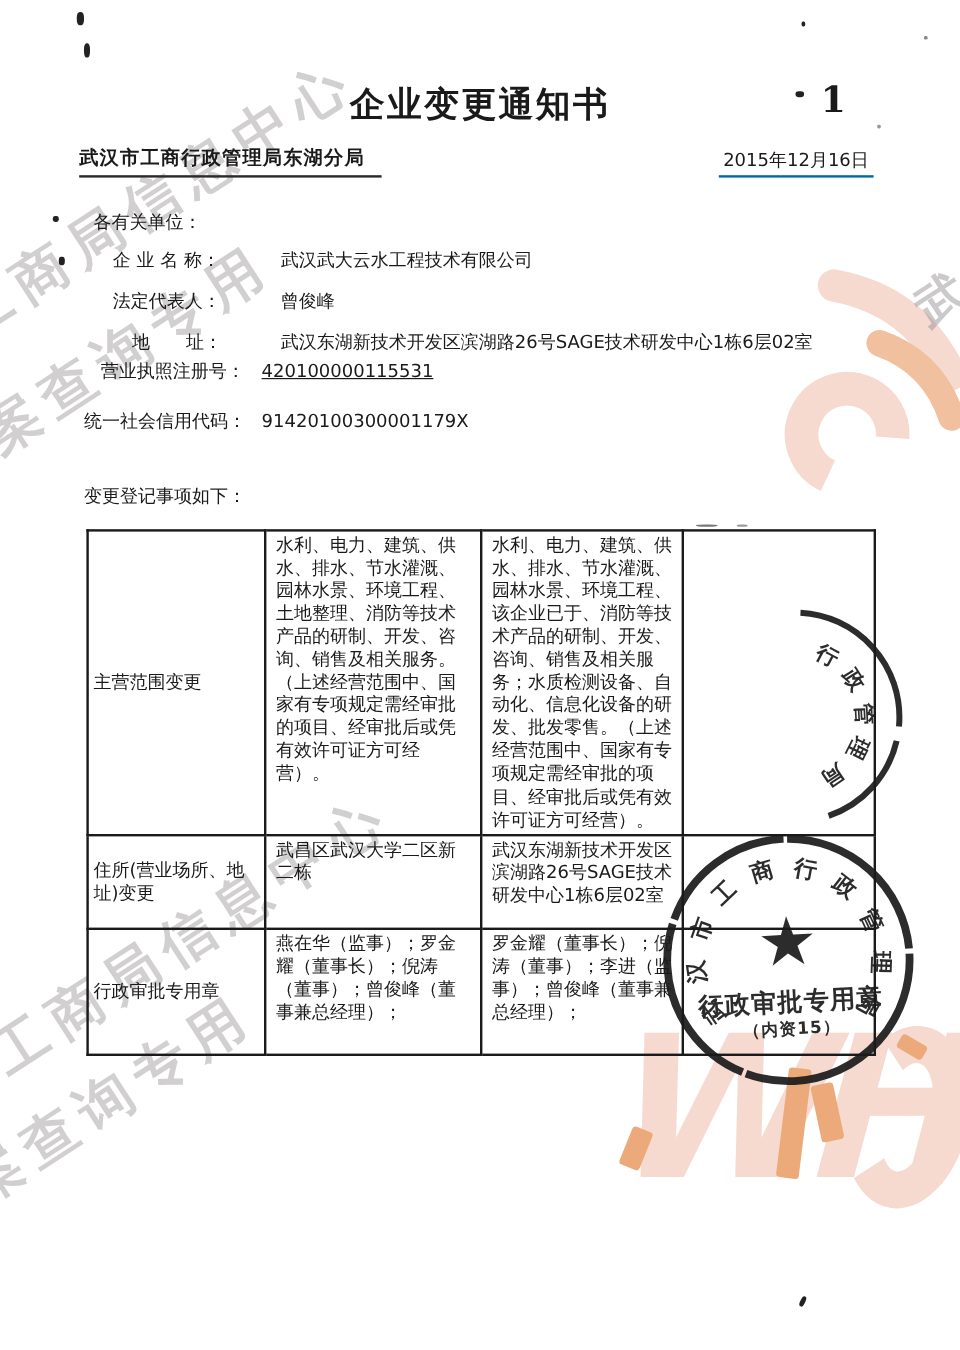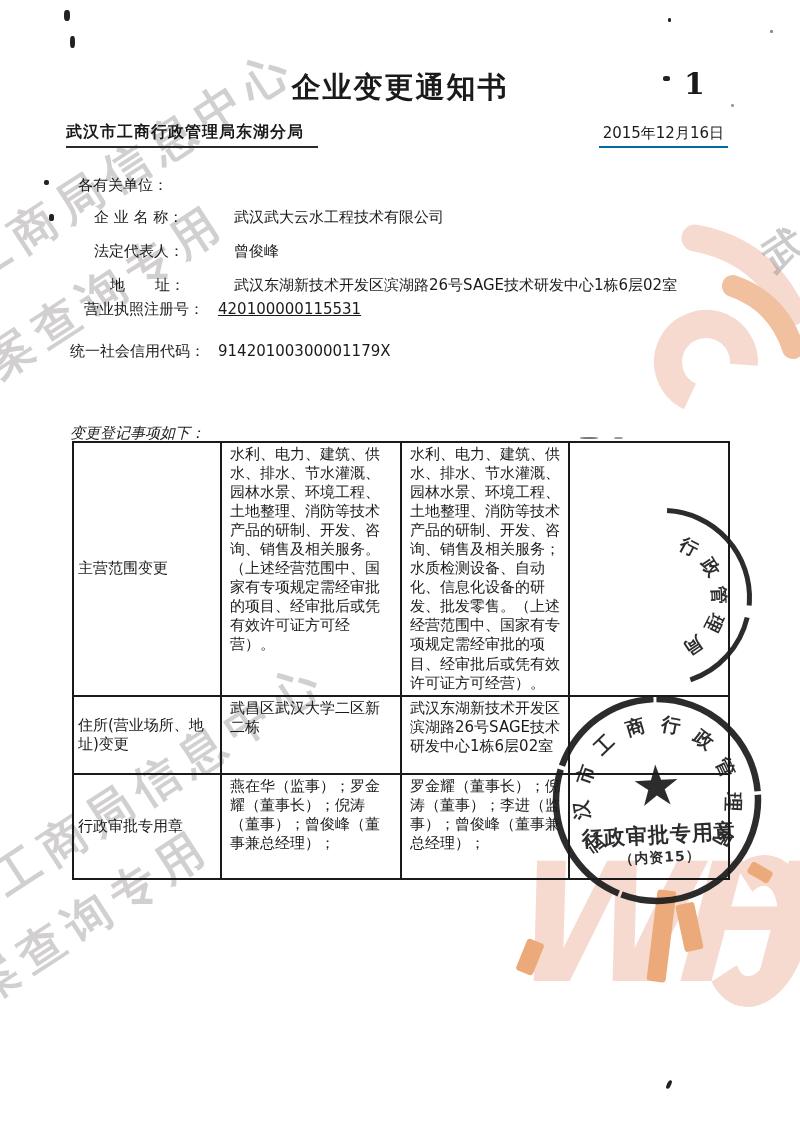--- a/index.html
+++ b/index.html
@@ -132,35 +132,35 @@
     <div class="line" style="left:110px; top:276px;">
       <span class="f-label" style="width:124px;">地　　址：</span><span>武汉东湖新技术开发区滨湖路26号SAGE技术研发中心1栋6层02室</span>
     </div>
     <div class="line" style="left:84px; top:300px;text-decoration:underline;">
       <span class="f-label" style="width:134px;">营业执照注册号：</span><span>420100000115531</span>
     </div>
     <div class="line" style="left:70px; top:342px;">
       <span class="f-label" style="width:148px;">统一社会信用代码：</span><span>91420100300001179X</span>
     </div>
 
-    <div class="line" style="left:70px; top:424px;font-style:italic;">变更登记事项如下：</div>
+    <div class="line" style="left:70px; top:404px;">变更登记事项如下：</div>
 
     <div class="tbl-wrap">
       <table>
         <colgroup>
           <col style="width:148px">
             <col style="width:180px">
             <col style="width:168px">
             <col style="width:160px">
         </colgroup>
         <tbody>
         <tr class="r1">
           <td class="item">主营范围变更</td>
           <td>水利、电力、建筑、供水、排水、节水灌溉、园林水景、环境工程、土地整理、消防等技术产品的研制、开发、咨询、销售及相关服务。（上述经营范围中、国家有专项规定需经审批的项目、经审批后或凭有效许可证方可经营）。</td>
-          <td>水利、电力、建筑、供水、排水、节水灌溉、园林水景、环境工程、土地整理、消防等技术产品的研制、开发、咨询、销售及相关服务；水质检测设备、自动化、信息化设备的研发、批发零售。（上述经营范围中、国家有专项规定需经审批的项目、经审批后或凭有效许可证方可经营）。</td>
+          <td>水利、电力、建筑、供水、排水、节水灌溉、园林水景、环境工程、该企业已于、消防等技术产品的研制、开发、咨询、销售及相关服务；水质检测设备、自动化、信息化设备的研发、批发零售。（上述经营范围中、国家有专项规定需经审批的项目、经审批后或凭有效许可证方可经营）。</td>
           <td></td>
         </tr>
         <tr class="r2">
           <td class="item">住所(营业场所、地址)变更</td>
           <td>武昌区武汉大学二区新二栋</td>
           <td>武汉东湖新技术开发区滨湖路26号SAGE技术研发中心1栋6层02室</td>
           <td></td>
         </tr>
         <tr class="r3">
           <td class="item">行政审批专用章</td>

